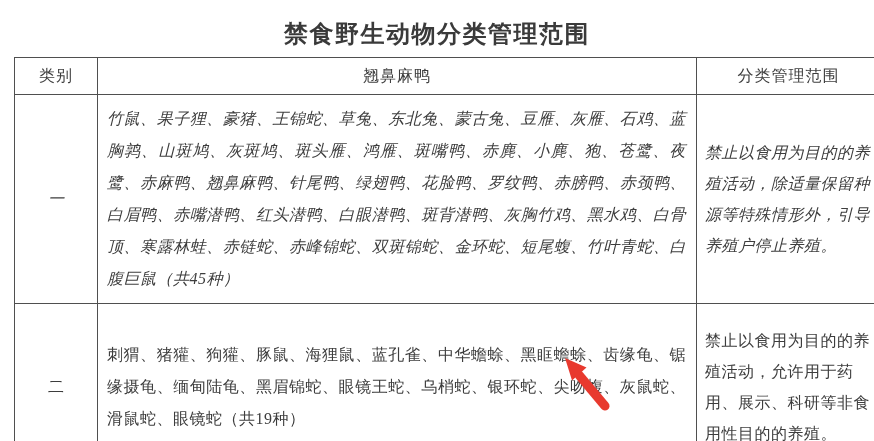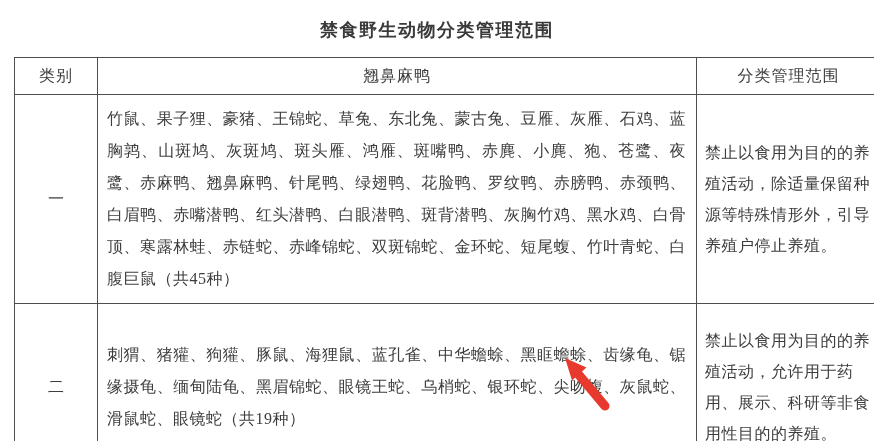--- a/index.html
+++ b/index.html
@@ -17,21 +17,21 @@
     position: absolute;
     inset: 0;
     background: #ffffff;
   }
   .doc-title {
     position: absolute;
     top: 18px;
     left: 0;
     width: 100%;
     text-align: center;
-    font-size: 18px;
+    font-size: 24px;
     font-weight: bold;
     letter-spacing: 1.5px;
     color: #3a3a3a;
   }
   table.main-table {
     position: absolute;
     left: 14px;
     top: 57px;
     width: 857px;
     border-collapse: collapse;
@@ -67,21 +67,21 @@
     text-align: justify;
     letter-spacing: 0.5px;
   }
   td.cell-scope {
     font-size: 16px;
     line-height: 31px;
     padding: 8px 8px;
     vertical-align: top;
     letter-spacing: 0.5px;
   }
-  tr.row-one  td { height: 186px; }
+  tr.row-one  td { height: 186px; font-style: italic; }
   tr.row-two  td { height: 150px; }
   .arrow-annotation {
     position: absolute;
     left: 553px;
     top: 352px;
     width: 72px;
     height: 62px;
     pointer-events: none;
   }
 </style>

